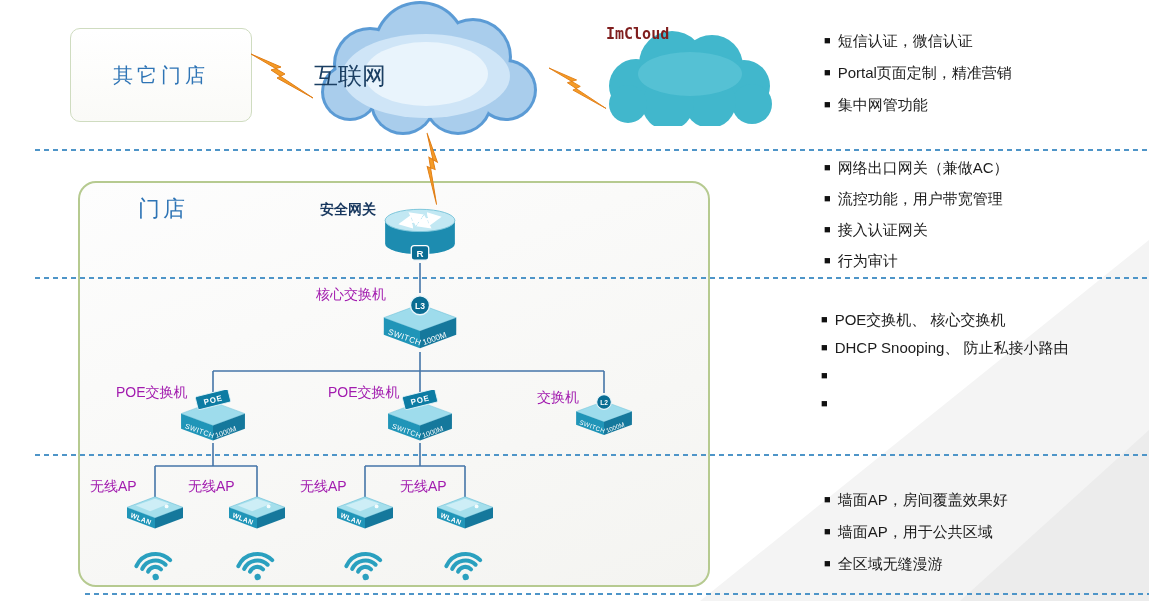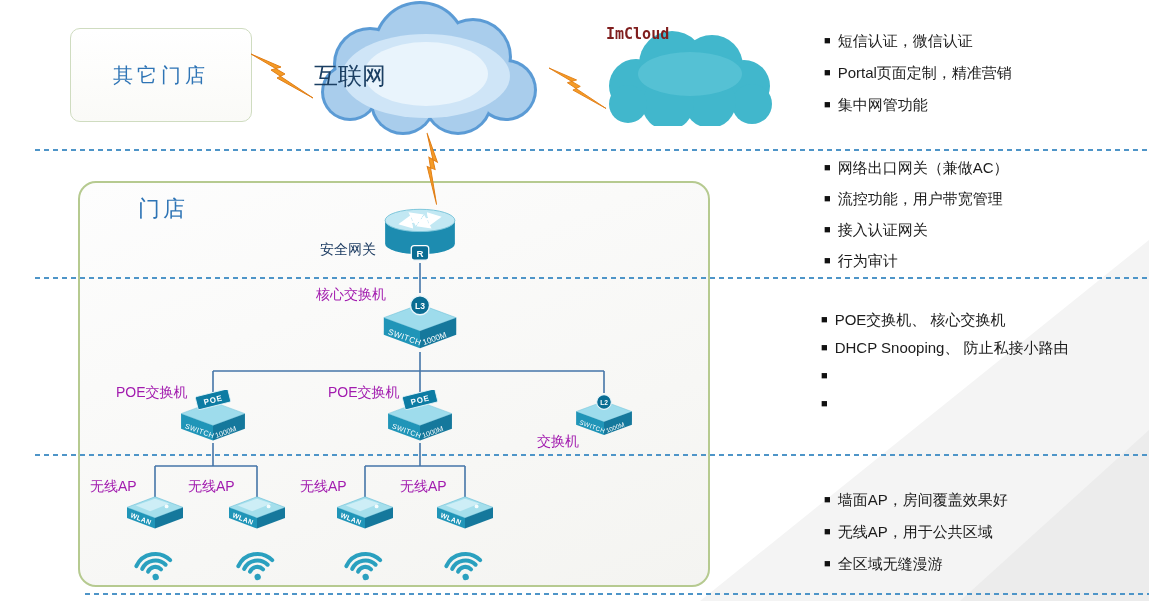--- a/index.html
+++ b/index.html
@@ -19,21 +19,21 @@
   #store-box{position:absolute;left:78px;top:181px;width:628px;height:402px;border-radius:18px;
              border:2px solid #b6ca90;background:linear-gradient(160deg,#fdfdfd,#f4f4f1);z-index:1;}
   #store-label{position:absolute;left:110px;top:194px;font-size:22px;color:#2e74b5;letter-spacing:3px;z-index:4;margin-left:28px;}
   
   #internet-label{position:absolute;left:314px;top:60px;width:244px;text-align:left;
                   font-size:24px;color:#1b3f63;z-index:4;}
   #imcloud-label{position:absolute;left:606px;top:25px;font-size:15px;font-weight:bold;color:#7f1d1d;
                  font-family:"DejaVu Sans Mono",monospace;z-index:4;}
   
   .devlabel{position:absolute;font-size:14px;color:#a21caf;z-index:4;white-space:nowrap;}
-  .devlabel.bold{font-weight:normal;color:#17375e;margin-top:40px;}
+  .devlabel.bold{font-weight:bold;color:#17375e;}
   
   #wires{position:absolute;left:0;top:0;z-index:2;pointer-events:none;}
   .cloud{position:absolute;z-index:3;}
   .device{position:absolute;z-index:4;}
   
   .feature-group{position:absolute;z-index:3;}
   .frow{display:flex;align-items:flex-start;color:#1c1c1c;font-size:15px;line-height:19px;white-space:nowrap;}
   .frow .b{font-size:11px;line-height:19px;margin-right:7px;color:#111;}
   .g1 .frow + .frow{margin-top:13px;}
   .g2 .frow + .frow{margin-top:12px;}
@@ -169,21 +169,21 @@
     <polygon points="12,28 50,42 50,60 12,46" fill="#2095b8"></polygon>
     <polygon points="50,42 88,28 88,46 50,60" fill="#15789c"></polygon>
     <text transform="translate(16,45) rotate(20)" font-size="8.5" fill="#fff" letter-spacing="0.5">SWITCH</text>
     <text transform="translate(54,57) rotate(-20)" font-size="8.5" fill="#fff">1000M</text>
     <g transform="rotate(-14 50 11)">
       <rect x="30" y="3" width="40" height="16" rx="2" fill="#0d7ca3" stroke="#e6f5fa" stroke-width="1"></rect>
       <text x="50" y="15" text-anchor="middle" font-size="9.5" font-weight="bold" fill="#fff" letter-spacing="1">POE</text>
     </g>
   </svg>
 
-  <div class="devlabel" style="left:537px;top:389px;margin-top:44px;">交换机</div>
+  <div class="devlabel" style="left:537px;top:389px;">交换机</div>
   <svg class="device" style="left:567px;top:391px;" width="74" height="47" viewBox="0 0 100 64">
     <polygon points="12,28 50,14 88,28 50,42" fill="#9edcec" stroke="#6cc0d8" stroke-width="0.6"></polygon>
     <polygon points="12,28 50,42 50,60 12,46" fill="#2095b8"></polygon>
     <polygon points="50,42 88,28 88,46 50,60" fill="#15789c"></polygon>
     <text transform="translate(16,45) rotate(20)" font-size="8.5" fill="#fff" letter-spacing="0.5">SWITCH</text>
     <text transform="translate(54,57) rotate(-20)" font-size="8.5" fill="#fff">1000M</text>
     <circle cx="50" cy="15" r="10" fill="#0a6d93" stroke="#eaf6fb" stroke-width="1.5"></circle>
     <text x="50" y="18.5" text-anchor="middle" font-size="9" font-weight="bold" fill="#fff">L2</text>
   </svg>
 
@@ -317,21 +317,21 @@
       </div>
   </div>
 
   <div class="feature-group g4" style="left:824px;top:490px;">
     <div class="frow">
         <span class="b">■</span>
         <span>墙面AP，房间覆盖效果好</span>
       </div>
     <div class="frow">
         <span class="b">■</span>
-        <span>无线AP，用于公共区域</span>
+        <span>墙面AP，用于公共区域</span>
       </div>
     <div class="frow">
         <span class="b">■</span>
         <span>全区域无缝漫游</span>
       </div>
   </div>
 
 </div>
 
 </body></html>

